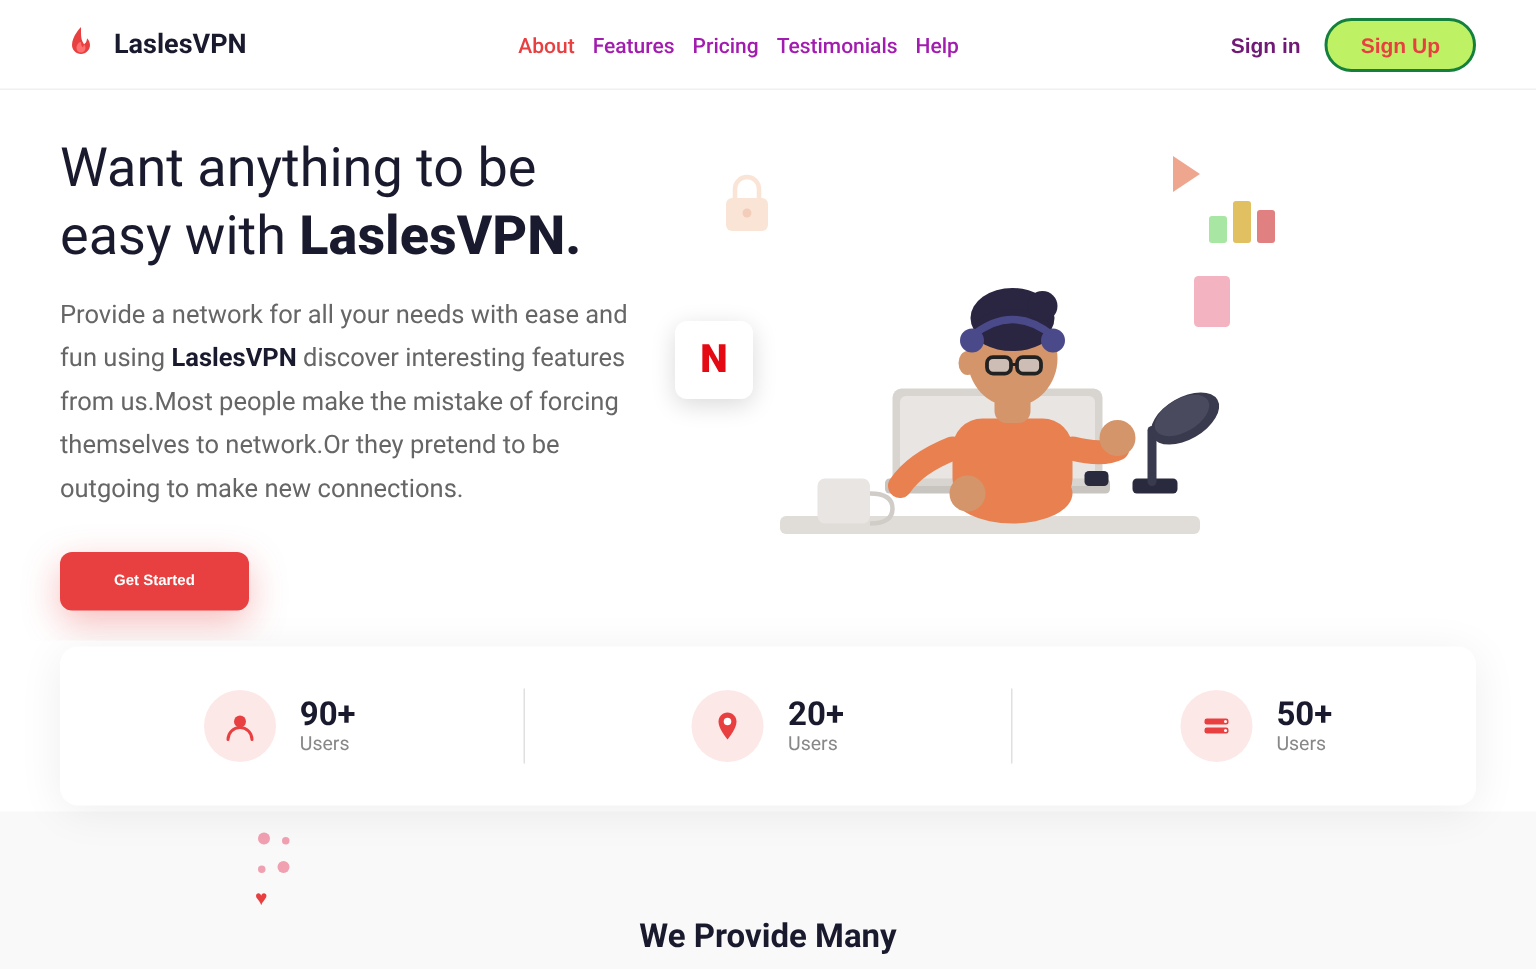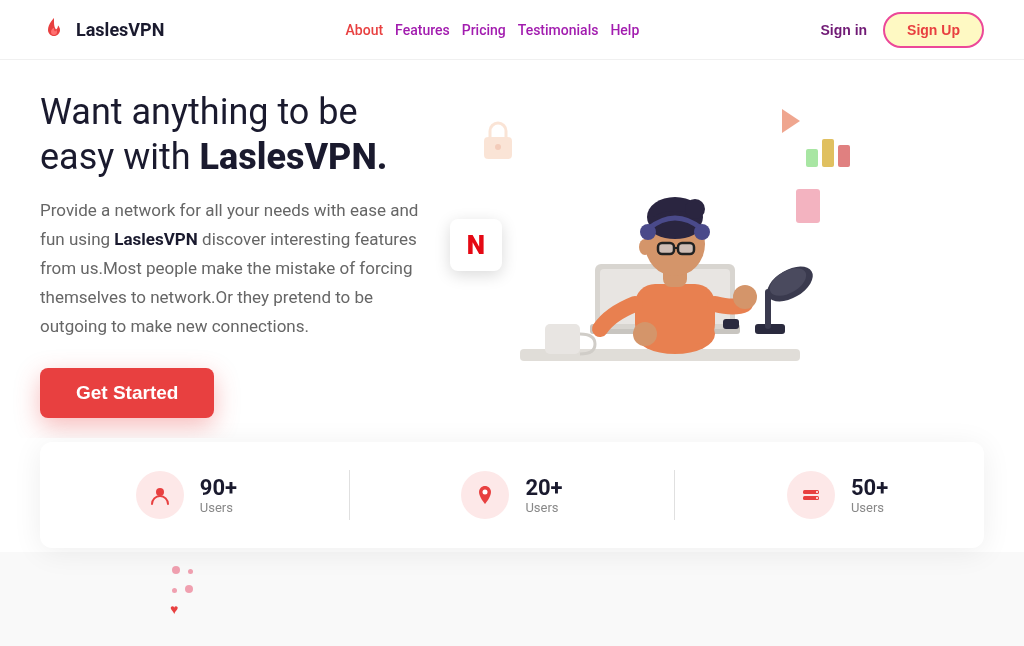--- a/index.html
+++ b/index.html
@@ -59,22 +59,22 @@
     .btn-signin {
       background: none;
       border: none;
       font-size: 14px;
       font-weight: 600;
       color: #701a75;
       cursor: pointer;
       text-align: center;
     }
     .btn-signup {
-      background: #fef9c3;
-      border: 2px solid #ec4899;
+      background: #bef264;
+      border: 2px solid #15803d;
       color: #e84040;
       font-size: 14px;
       font-weight: 600;
       padding: 8px 22px;
       border-radius: 24px;
       cursor: pointer;
     }
 
     
     .hero {
@@ -109,21 +109,21 @@
     .hero-desc strong {
       color: #1a1a2e;
       font-weight: 700;
     }
     .btn-get-started {
       background: #e84040;
       color: #fff;
       border: none;
       padding: 14px 36px;
       border-radius: 8px;
-      font-size: 19px;
+      font-size: 10px;
       font-weight: 600;
       cursor: pointer;
       box-shadow: 0 8px 24px rgba(232, 64, 64, 0.35);
     }
 
     
     .hero-illustration {
       position: relative;
       width: 460px;
       height: 310px;
@@ -448,13 +448,14 @@
 <section class="bottom-section">
   <div class="pink-dots">
     <span class="dot"></span>
     <span class="dot-small"></span>
     <br>
     <span class="dot-small"></span>
     <span class="dot"></span>
     <br>
     <span style="color:#e84040;font-size:14px;">♥</span>
   </div>
+  <h2 class="bottom-title">We Provide Many</h2>
 </section>
 
 </body></html>

